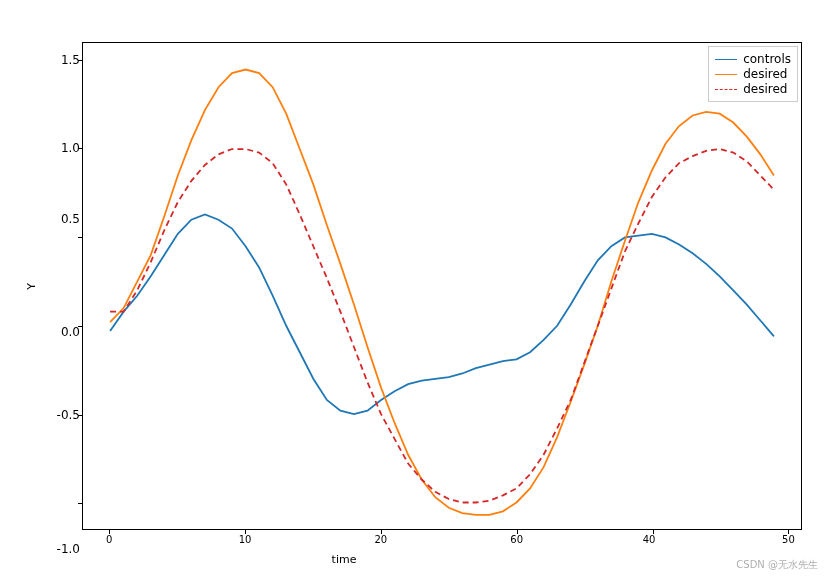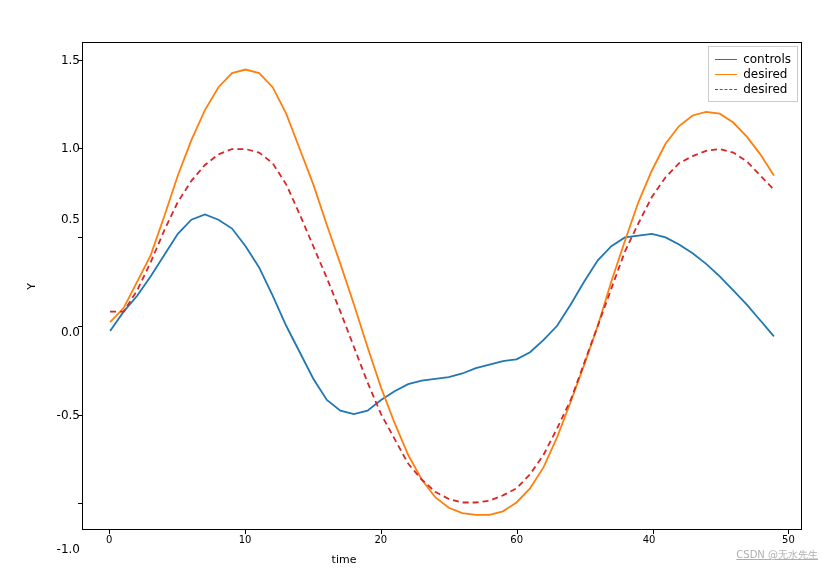--- a/index.html
+++ b/index.html
@@ -101,24 +101,23 @@
     .legend-swatch {
       width: 22px;
       height: 0;
       border-top-width: 1.8px;
       border-top-style: solid;
     }
     .legend-swatch.dashed { border-top-style: dashed; }
     .watermark {
       position: absolute;
       right: 10px;
-      bottom: 18px;
+      bottom: 8px;
       font-size: 10px;
       color: rgba(120,120,120,0.6);
-      text-decoration: underline;
     }
     svg.lines {
       position: absolute;
       left: 0; top: 0;
       width: 100%; height: 100%;
       overflow: visible;
     }
   </style>
 </head>
 <body>

